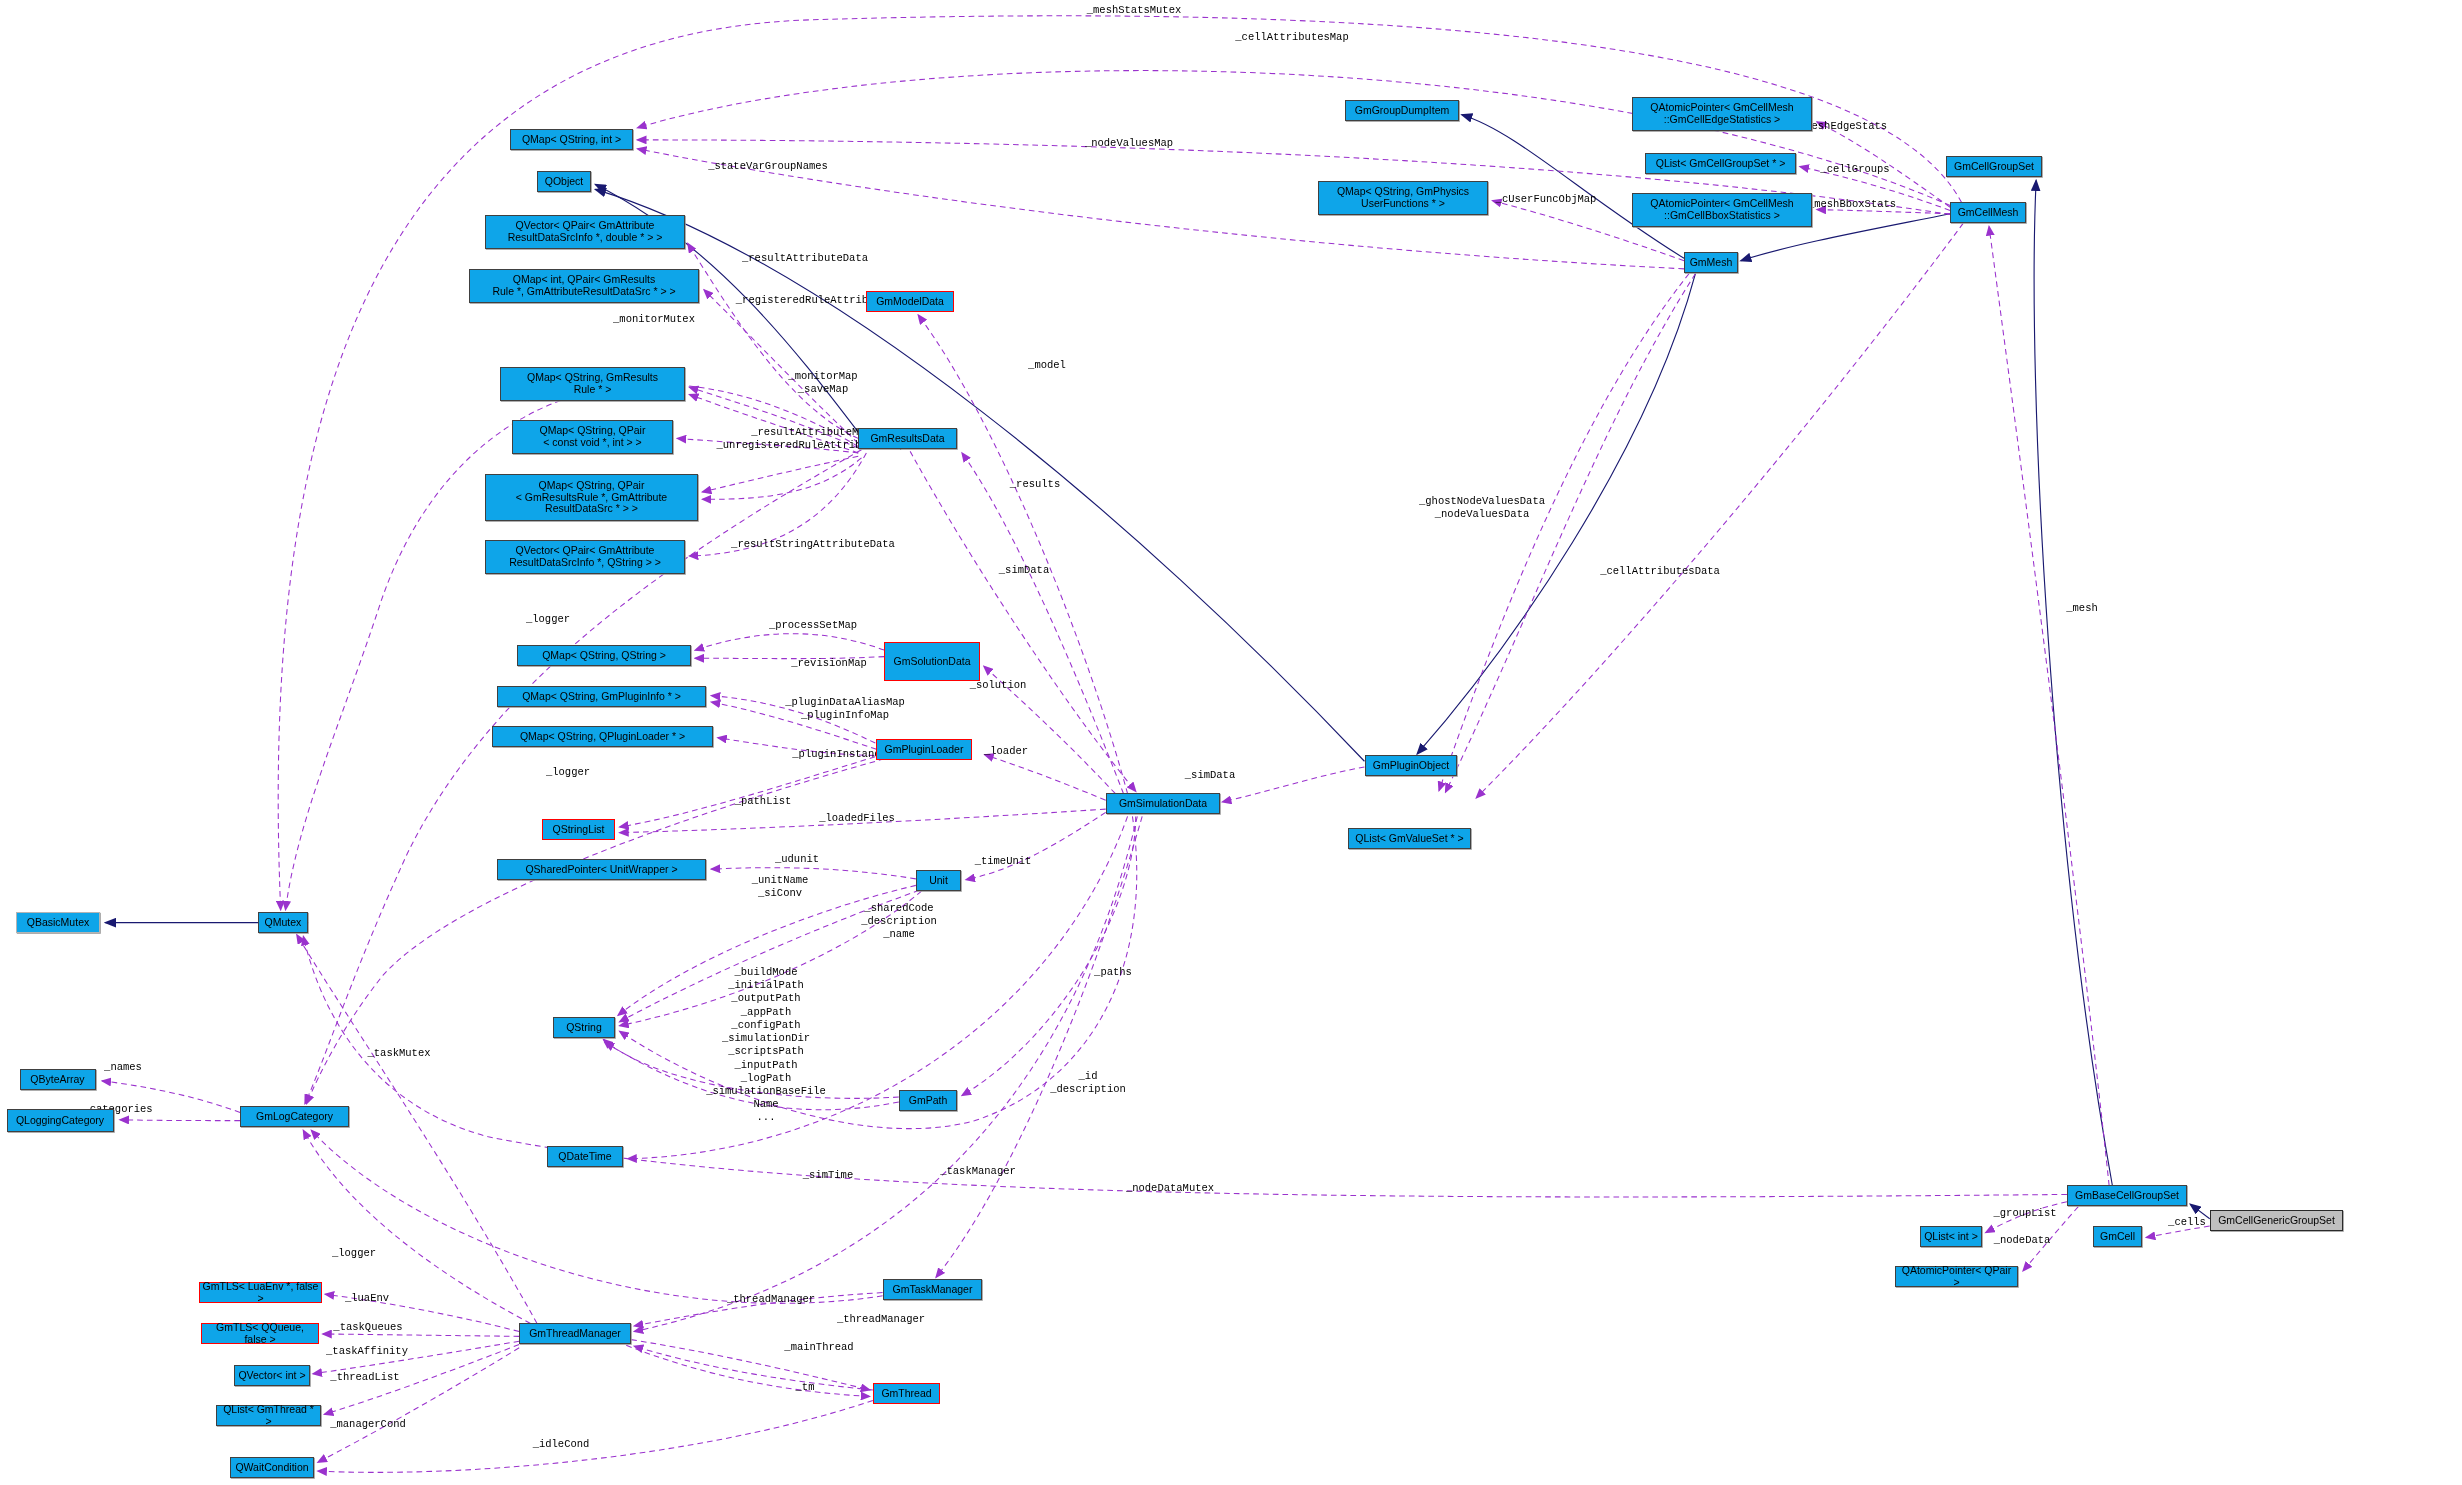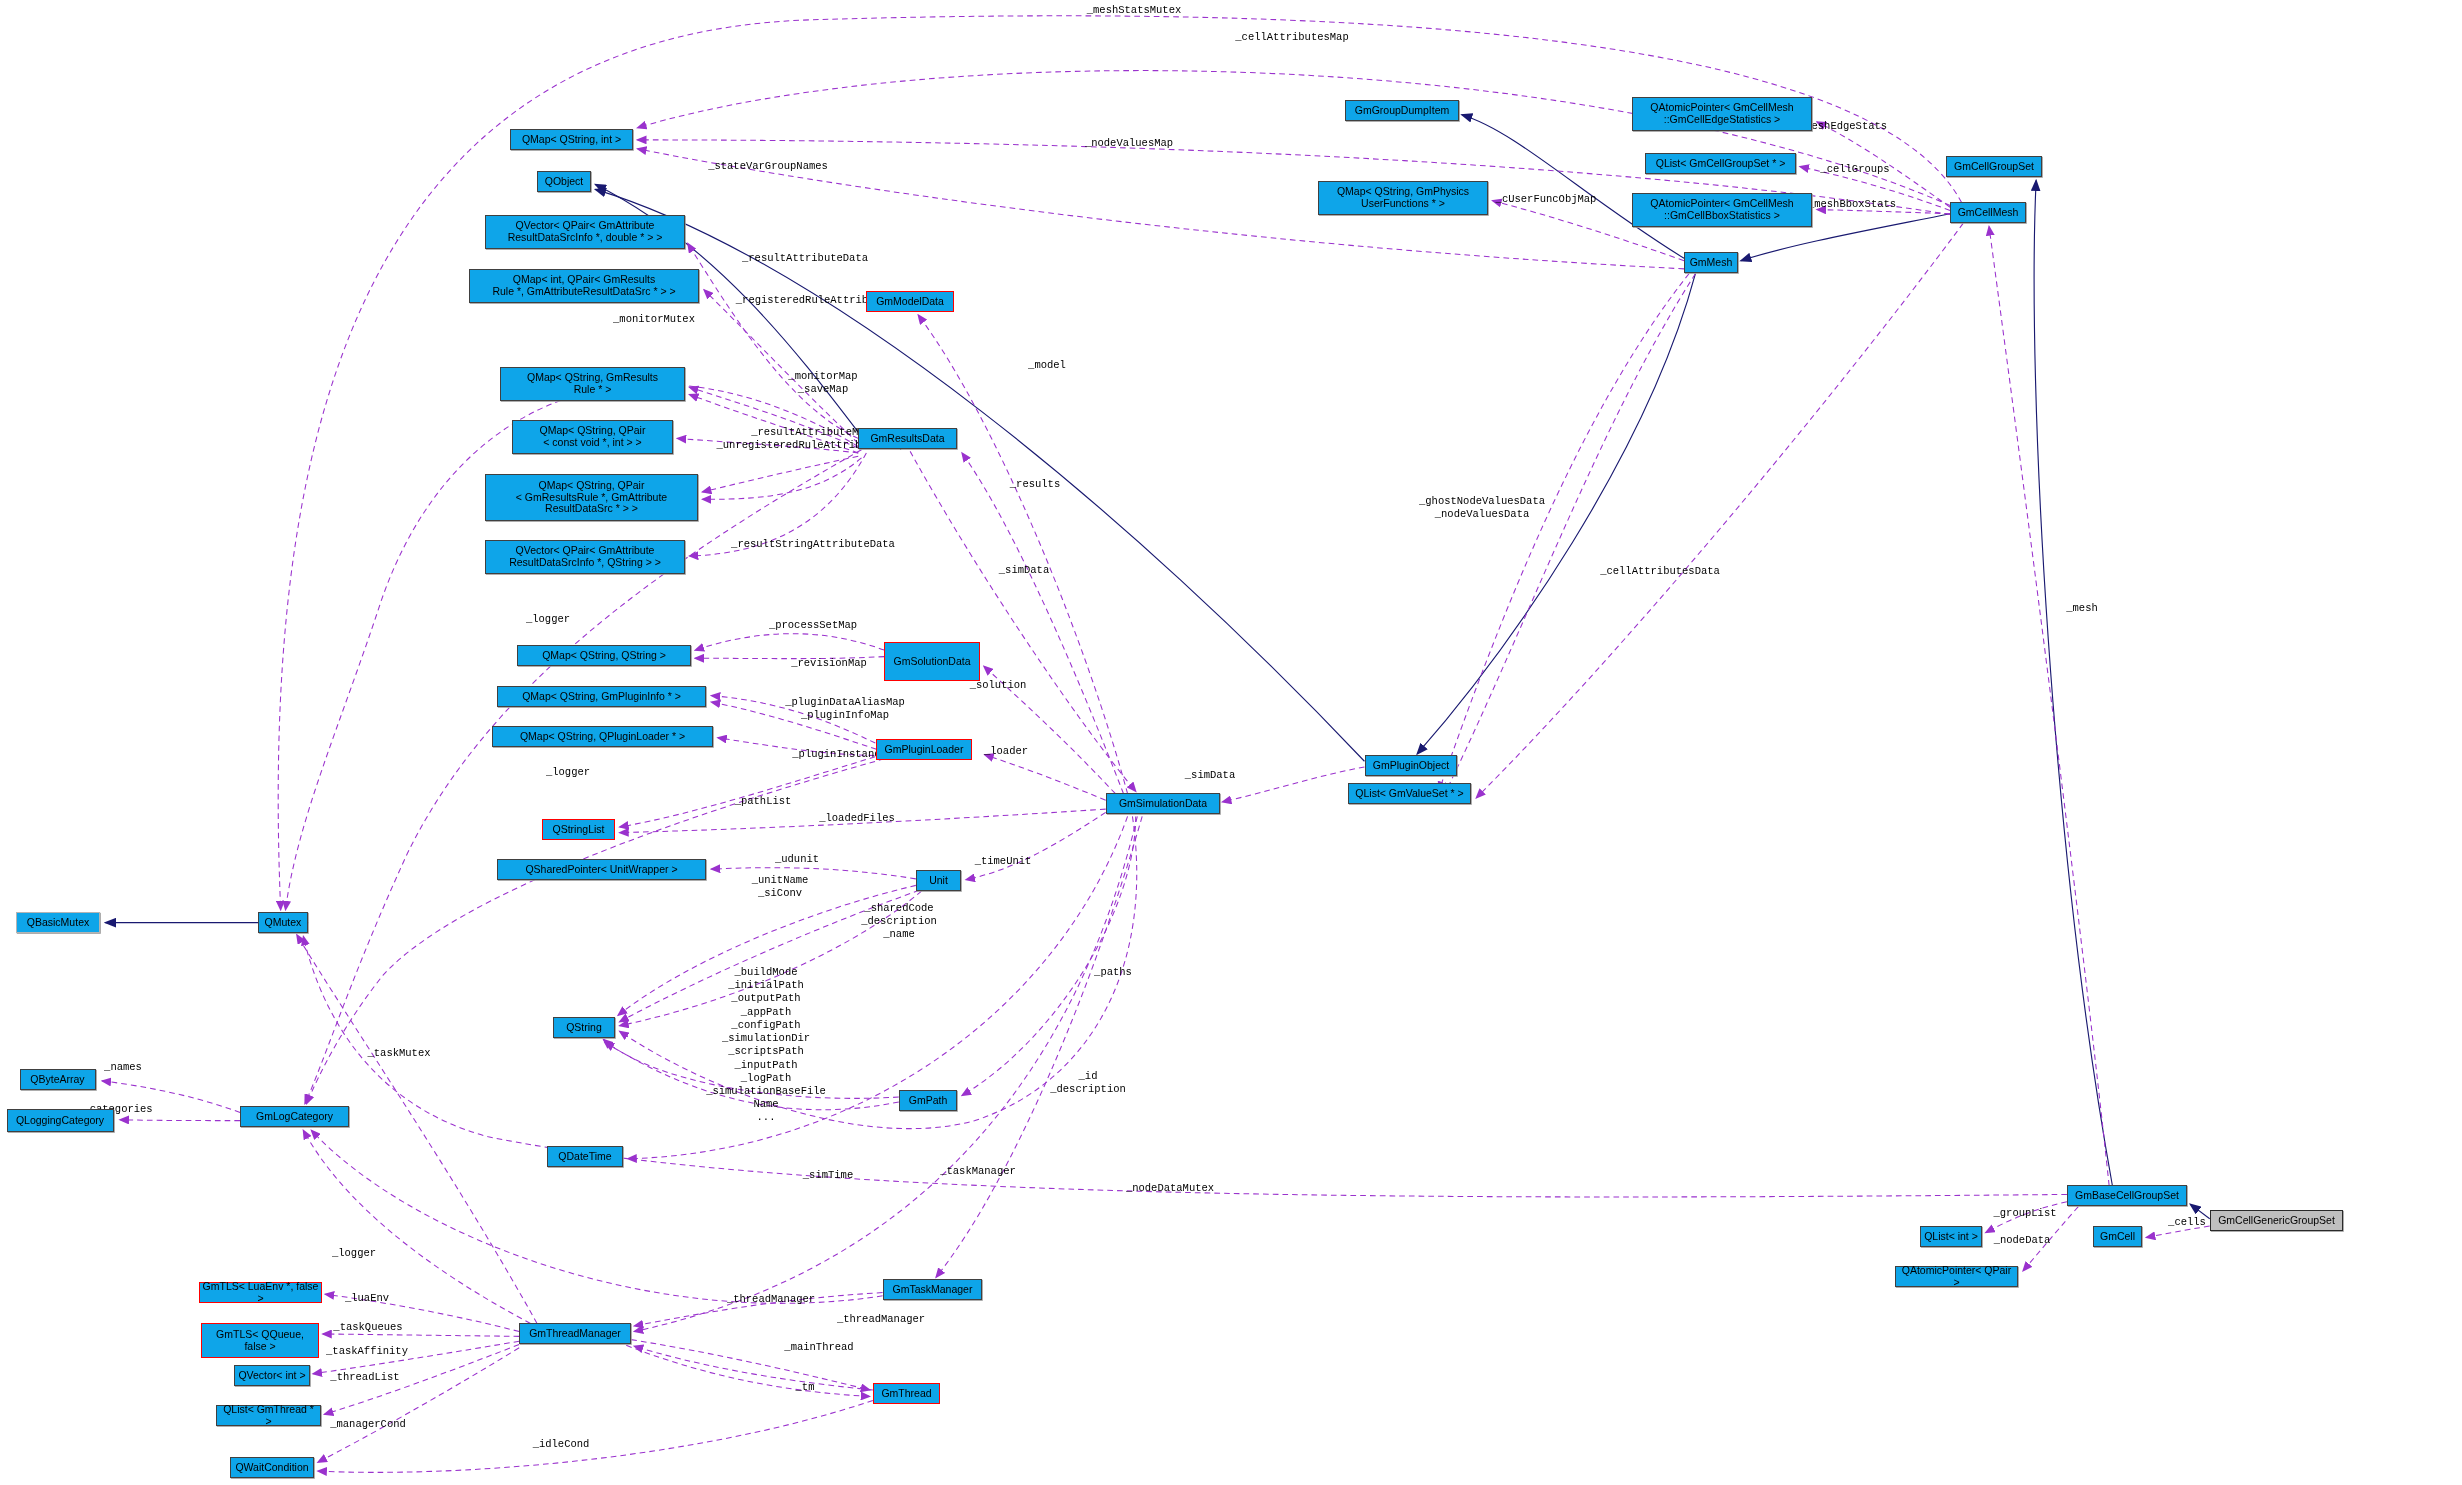--- a/index.html
+++ b/index.html
@@ -215,34 +215,34 @@
       <div class="node red" style="left: 884px; top: 642px; width: 96px; height: 39px;">GmSolutionData</div>
       <div class="node red" style="left: 876px; top: 739px; width: 96px; height: 21px;">GmPluginLoader</div>
       <div class="node" style="left: 1106px; top: 793px; width: 114px; height: 21px;">GmSimulationData</div>
       <div class="node red" style="left: 542px; top: 819px; width: 73px; height: 21px;">QStringList</div>
       <div class="node" style="left: 497px; top: 859px; width: 209px; height: 21px;">QSharedPointer&lt; UnitWrapper &gt;</div>
       <div class="node" style="left: 916px; top: 870px; width: 45px; height: 21px;">Unit</div>
       <div class="node" style="left: 553px; top: 1017px; width: 62px; height: 21px;">QString</div>
       <div class="node" style="left: 899px; top: 1090px; width: 58px; height: 21px;">GmPath</div>
       <div class="node" style="left: 547px; top: 1146px; width: 76px; height: 21px;">QDateTime</div>
       <div class="node" style="left: 1365px; top: 755px; width: 92px; height: 21px;">GmPluginObject</div>
-      <div class="node" style="left: 1348px; top: 783px; width: 123px; height: 21px;">QList&lt; GmValueSet * &gt;</div>
+      <div class="node" style="left: 1348px; top: 828px; width: 123px; height: 21px;">QList&lt; GmValueSet * &gt;</div>
       <div class="node" style="left: 1345px; top: 100px; width: 114px; height: 21px;">GmGroupDumpItem</div>
       <div class="node" style="left: 1318px; top: 181px; width: 170px; height: 34px;">QMap&lt; QString, GmPhysics
 UserFunctions * &gt;</div>
       <div class="node" style="left: 1632px; top: 97px; width: 180px; height: 34px;">QAtomicPointer&lt; GmCellMesh
 ::GmCellEdgeStatistics &gt;</div>
       <div class="node" style="left: 1645px; top: 153px; width: 151px; height: 21px;">QList&lt; GmCellGroupSet * &gt;</div>
       <div class="node" style="left: 1632px; top: 193px; width: 180px; height: 34px;">QAtomicPointer&lt; GmCellMesh
 ::GmCellBboxStatistics &gt;</div>
       <div class="node" style="left: 1946px; top: 156px; width: 96px; height: 21px;">GmCellGroupSet</div>
       <div class="node" style="left: 1950px; top: 202px; width: 76px; height: 21px;">GmCellMesh</div>
       <div class="node" style="left: 1684px; top: 252px; width: 54px; height: 21px;">GmMesh</div>
       <div class="node red" style="left: 199px; top: 1282px; width: 123px; height: 21px;">GmTLS&lt; LuaEnv *, false &gt;</div>
-      <div class="node red" style="left: 201px; top: 1323px; width: 118px; height: 35px;">GmTLS&lt; QQueue, false &gt;</div>
+      <div class="node red" style="left: 201px; top: 1323px; width: 118px; height: 21px;">GmTLS&lt; QQueue, false &gt;</div>
       <div class="node" style="left: 234px; top: 1365px; width: 76px; height: 21px;">QVector&lt; int &gt;</div>
       <div class="node" style="left: 216px; top: 1405px; width: 105px; height: 21px;">QList&lt; GmThread * &gt;</div>
       <div class="node" style="left: 230px; top: 1457px; width: 84px; height: 21px;">QWaitCondition</div>
       <div class="node" style="left: 519px; top: 1323px; width: 112px; height: 21px;">GmThreadManager</div>
       <div class="node" style="left: 883px; top: 1279px; width: 99px; height: 21px;">GmTaskManager</div>
       <div class="node red" style="left: 873px; top: 1383px; width: 67px; height: 21px;">GmThread</div>
       <div class="node" style="left: 2067px; top: 1185px; width: 120px; height: 21px;">GmBaseCellGroupSet</div>
       <div class="node highlight" style="left: 2210px; top: 1210px; width: 133px; height: 21px;">GmCellGenericGroupSet</div>
       <div class="node" style="left: 2093px; top: 1226px; width: 49px; height: 21px;">GmCell</div>
       <div class="node" style="left: 1920px; top: 1226px; width: 62px; height: 21px;">QList&lt; int &gt;</div>

